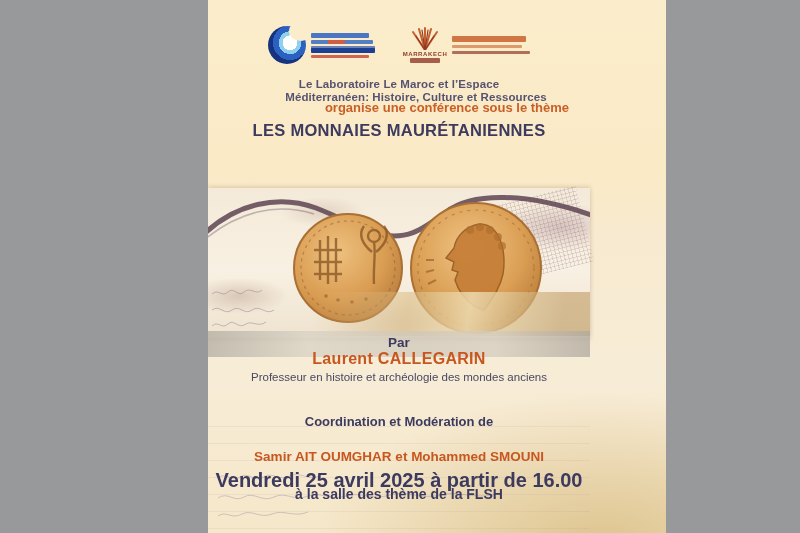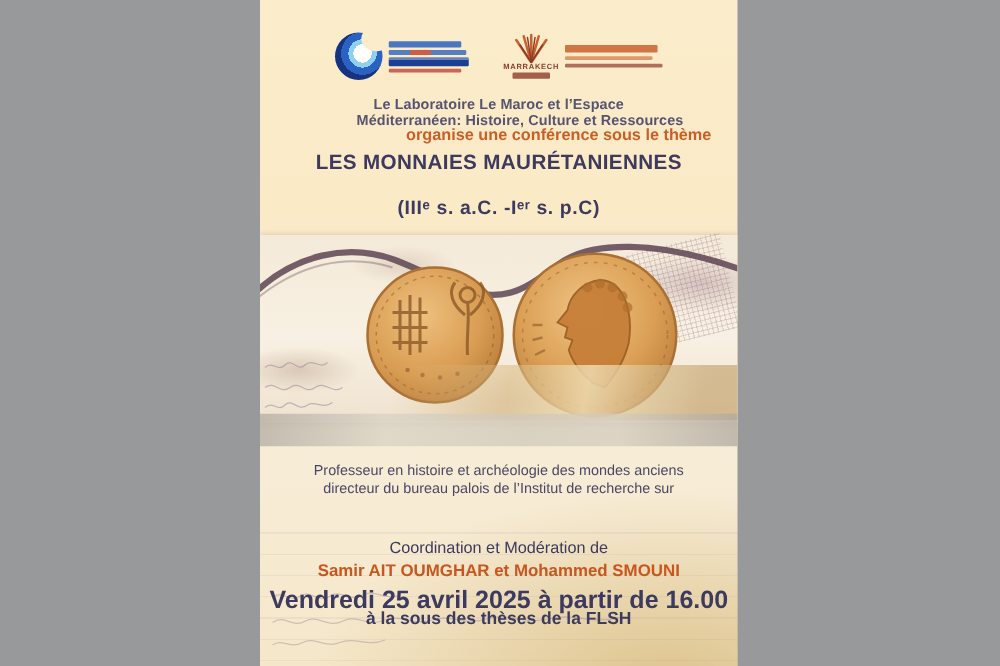--- a/index.html
+++ b/index.html
@@ -2,21 +2,21 @@
 <html><head>
 <meta charset="utf-8">
 <style>
   * { margin:0; padding:0; box-sizing:border-box; }
   html,body { width:800px; height:533px; overflow:hidden; }
   body { font-family:"Liberation Sans", sans-serif; }
 
   .stage { position:relative; width:800px; height:533px; background:#98999b; }
 
   .poster {
-    position:absolute; left:208px; top:0; width:382px; height:533px;
+    position:absolute; left:208px; top:0; width:458px; height:533px;
     background:
       radial-gradient(420px 220px at 86% 102%, rgba(203,168,96,.55), rgba(203,168,96,0) 68%),
       linear-gradient(180deg, #fbeccb 0%, #faeac6 32%, #f8ead0 45%, #f7ecd6 70%, #f5e7c9 100%);
     overflow:hidden;
   }
 
   
   .paper-band {
     position:absolute; left:0; top:188px; width:382px; height:150px;
     background:
@@ -79,21 +79,21 @@
 
   
   .tcenter { position:absolute; left:0; width:382px; text-align:center; }
   .org-line { font-size:11.5px; font-weight:bold; color:#565370; line-height:13.5px; letter-spacing:.1px; }
   .announce { top:100px; font-size:13px; font-weight:bold; color:#c95f27;margin-left:48px; }
   .title-line { font-size:16.5px; font-weight:bold; color:#3c3a5e; line-height:18.5px; letter-spacing:.3px; }
   .title-line3 { font-size:15.5px; letter-spacing:.5px; }
   .par { top:335px; font-size:13.5px; font-weight:bold; color:#3c3a5e; }
   .speaker-name { top:350px; font-size:16px; font-weight:bold; color:#c8571f; letter-spacing:.3px; }
   .bio-line { font-size:11.5px; color:#4a4763; line-height:13.8px; font-weight:500; }
-  .coord-heading { top:430px; font-size:13px; font-weight:normal; color:#3c3a5e; }
+  .coord-heading { top:414px; font-size:13px; font-weight:bold; color:#3c3a5e; }
   .coord-names { top:449px; font-size:13.5px; font-weight:bold; color:#c8571f; }
   .event-datetime { top:469px; font-size:20px; font-weight:bold; color:#3c3a5e; }
   .event-venue { top:486px; font-size:14px; font-weight:bold; color:#3c3a5e; }
 </style>
 </head>
 <body>
 
 <div class="stage">
   <div class="poster">
 
@@ -225,29 +225,27 @@
       <span class="org-line">Le Laboratoire Le Maroc et l’Espace</span>
     </div>
     <div class="tcenter" style="top:87px;padding-left:34px;">
       <span class="org-line">Méditerranéen: Histoire, Culture et Ressources</span>
     </div>
     <div class="tcenter announce">organise une conférence sous le thème</div>
 
     <div class="tcenter" style="top:121px;">
       <span class="title-line">LES MONNAIES MAURÉTANIENNES</span>
     </div>
-    <div class="tcenter" style="top:158px;">
-      <span class="title-line title-line3">(IIIᵉ s. a.C. -Iᵉʳ s. p.C)</span>
-    </div>
-
+
+    <div class="tcenter par">Par</div>
+    <div class="tcenter speaker-name">Laurent CALLEGARIN</div>
     <div class="tcenter" style="top:371px;">
       <div class="bio-line">Professeur en histoire et archéologie des mondes anciens</div>
-      <div class="bio-line">directeur du bureau palois de l’Institut de recherche sur</div>
     </div>
 
     <div class="tcenter coord-heading">Coordination et Modération de</div>
     <div class="tcenter coord-names">Samir AIT OUMGHAR et Mohammed SMOUNI</div>
 
     <div class="tcenter event-datetime">Vendredi 25 avril 2025 à partir de 16.00</div>
-    <div class="tcenter event-venue">à la sous des thèses de la FLSH</div>
+    <div class="tcenter event-venue">à la salle des thème de la FLSH</div>
 
   </div>
 </div>
 
 </body></html>

